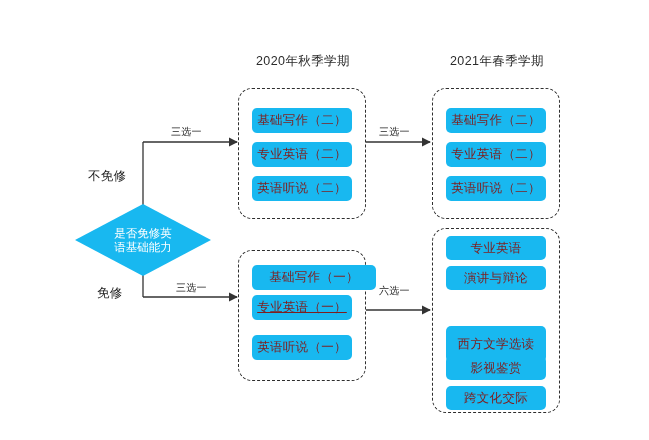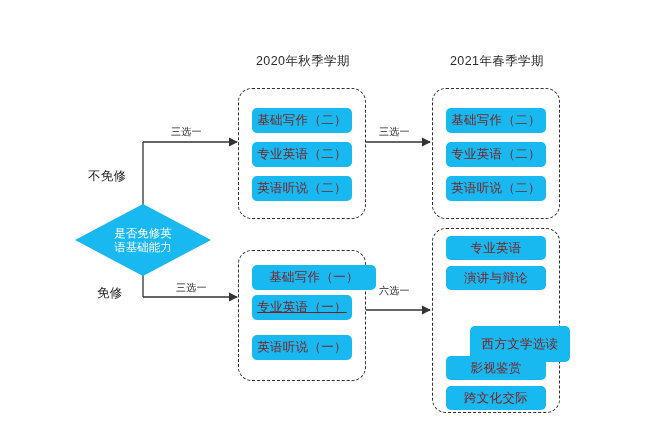--- a/index.html
+++ b/index.html
@@ -145,17 +145,17 @@
   <div class="pill" style="left:446px; top:176px; width:100px; height:25px;">英语听说（二）</div>
 
   <div class="group" style="left:238px; top:250px; width:128px; height:131px;"></div>
   <div class="pill" style="left:252px; top:265px; width:124px; height:25px;">基础写作（一）</div>
   <div class="pill" style="left:252px; top:295px; width:100px; height:25px;text-decoration:underline;">专业英语（一）</div>
   <div class="pill" style="left:252px; top:335px; width:100px; height:25px;">英语听说（一）</div>
 
   <div class="group" style="left:432px; top:228px; width:128px; height:185px;"></div>
   <div class="pill" style="left:446px; top:236px; width:100px; height:24px;">专业英语</div>
   <div class="pill" style="left:446px; top:266px; width:100px; height:24px;">演讲与辩论</div>
-  <div class="pill" style="left:446px; top:326px; width:100px; height:36px;margin-left:24px;">西方文学选读</div>
+  <div class="pill" style="left:446px; top:326px; width:100px; height:36px;">西方文学选读</div>
   <div class="pill" style="left:446px; top:356px; width:100px; height:24px;">影视鉴赏</div>
   <div class="pill" style="left:446px; top:386px; width:100px; height:24px;">跨文化交际</div>
 
 </div>
 
 </body></html>

